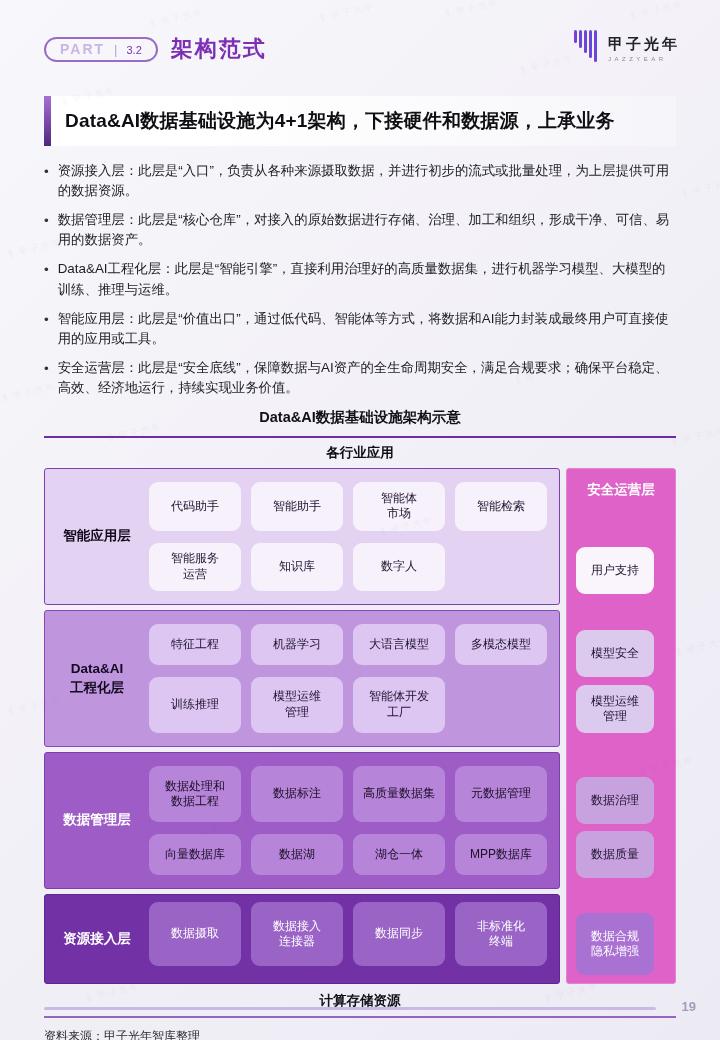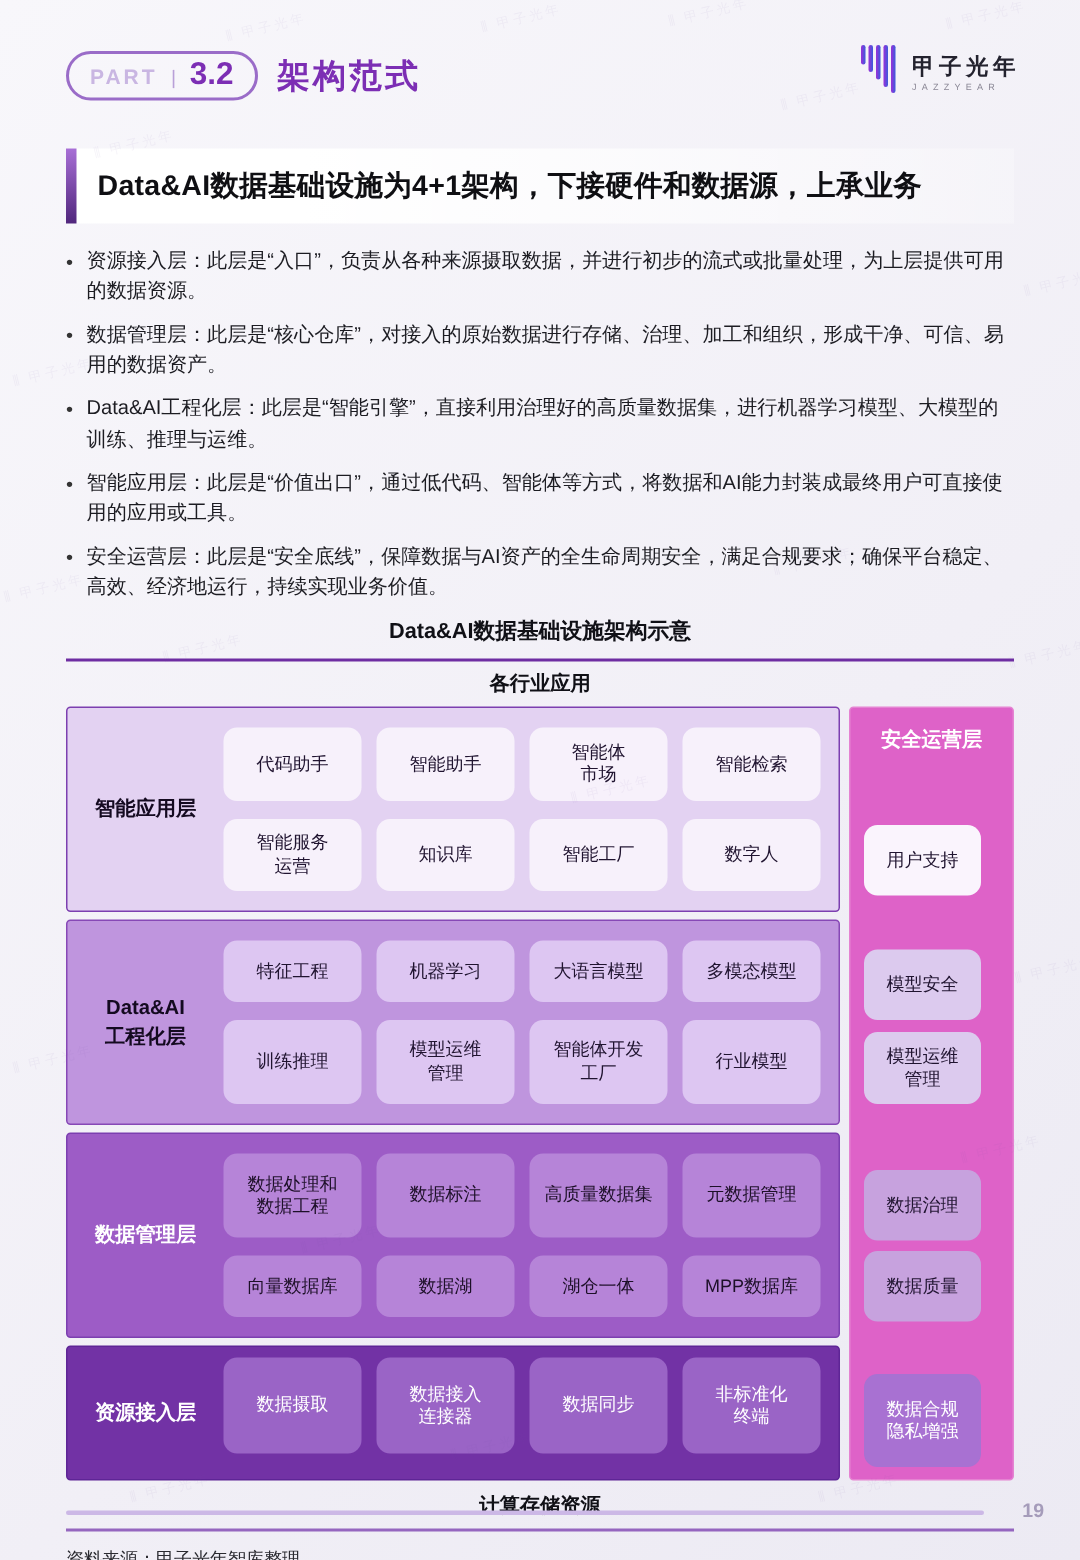--- a/index.html
+++ b/index.html
@@ -13,21 +13,21 @@
         opacity:.06; transform:rotate(-14deg); white-space:nowrap; pointer-events:none; }
   .wm::before { content:"⫴ "; font-size:10px; }
   .page { position:relative; padding:0 44px; height:100%; }
 
   
   .header { display:flex; align-items:center; padding-top:34px; }
   .part-badge { display:inline-flex; align-items:baseline; gap:9px;
     border:2px solid #9a6cc8; border-radius:999px; padding:2px 14px 3px; background:transparent; }
   .part-label { color:#c9b6e2; font-weight:700; font-size:14px; letter-spacing:2px; }
   .part-divider { color:#b9a0d8; font-size:13px; }
-  .part-number { color:#7c2eb4; font-weight:700; font-size:21px; }
+  .part-number { color:#7c2eb4; font-weight:400; font-size:11px; }
   .page-title { margin-left:13px; font-size:22px; font-weight:800; color:#7c2eb4; letter-spacing:2px; }
   .logo { position:absolute; right:40px; top:30px; display:flex; align-items:center; gap:8px; }
   .logo-text-main { font-size:15px; font-weight:700; color:#23222e; letter-spacing:3px; }
   .logo-text-sub { font-size:6px; letter-spacing:3.5px; color:#8a8795; margin-top:2px; }
 
   
   .headline { display:flex; margin-top:32px;
     background:linear-gradient(90deg,#ffffff 25%,rgba(255,255,255,.25) 100%); }
   .headline-accent { width:7px; align-self:stretch;
     background:linear-gradient(180deg,#a86fd6,#50267c); }
@@ -160,39 +160,37 @@
         <div class="layer-label">智能应用层</div>
         <div class="grid">
           <div class="box">代码助手</div>
           <div class="box">智能助手</div>
           <div class="box">智能体
 市场</div>
           <div class="box">智能检索</div>
           <div class="box">智能服务
 运营</div>
           <div class="box">知识库</div>
-          <div class="box">智能工厂</div>
           <div class="box">数字人</div>
         </div>
       </div>
 
       <div class="layer l2">
         <div class="layer-label">Data&amp;AI
 工程化层</div>
         <div class="grid">
           <div class="box">特征工程</div>
           <div class="box">机器学习</div>
           <div class="box">大语言模型</div>
           <div class="box">多模态模型</div>
           <div class="box">训练推理</div>
           <div class="box">模型运维
 管理</div>
           <div class="box">智能体开发
 工厂</div>
-          <div class="box">行业模型</div>
         </div>
       </div>
 
       <div class="layer l3">
         <div class="layer-label">数据管理层</div>
         <div class="grid">
           <div class="box">数据处理和
 数据工程</div>
           <div class="box">数据标注</div>
           <div class="box">高质量数据集</div>

